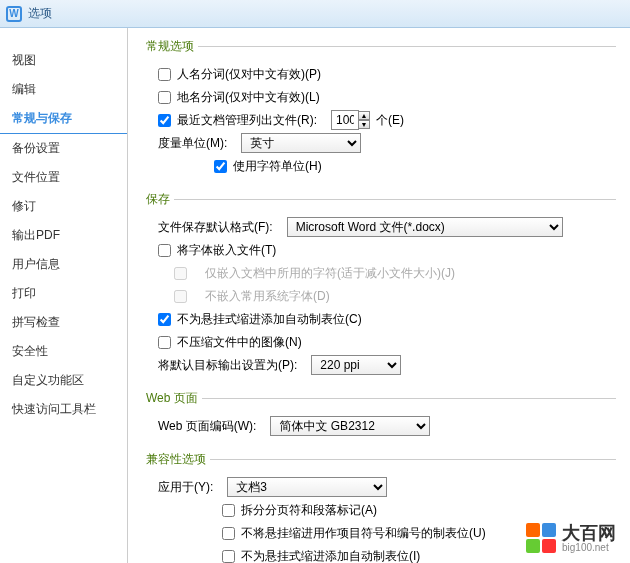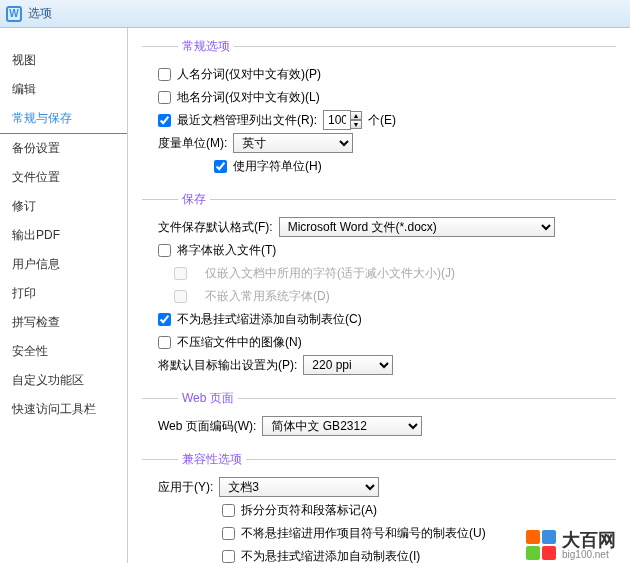--- a/index.html
+++ b/index.html
@@ -2,36 +2,36 @@
 <html><head>
 <meta charset="utf-8">
 <style>
 * { margin:0; padding:0; box-sizing:border-box; font-family:"Microsoft YaHei","SimSun",sans-serif; font-size:12px; }
 body { width:630px; height:563px; background:#fff; overflow:hidden; position:relative; }
 .titlebar { height:28px; background:linear-gradient(#eaf3fb,#d6e8f7); border-bottom:1px solid #a8c8e4; display:flex; align-items:center; padding:0 6px; color:#2c5a87; }
 .titlebar .icon { width:16px; height:16px; border:2px solid #3a8de0; border-radius:3px; display:flex; align-items:center; justify-content:center; font-weight:bold; font-size:10px; color:#3a8de0; margin-right:6px; }
 .main { display:flex; height:535px; }
 .sidebar { width:128px; background:#fff; border-right:1px solid #ccc; padding-top:18px; }
 .sidebar-item { padding:6px 12px; color:#333; cursor:pointer; }
-.sidebar-item.active { color:#3a8de0; border-bottom:1px solid #3a8de0; }
+.sidebar-item.active { color:#3a8de0; border-bottom:1px solid #3a8de0;font-weight:bold; }
 .content { flex:1; padding:10px 14px 10px 14px; overflow-y:auto; }
 fieldset { border:1px solid #ccc; border-left:none; border-right:none; border-bottom:none; margin-bottom:8px; padding:6px 0 4px 0; }
-legend { padding:0 4px; color:#8b5cf6;margin-left:36px; }
+legend { padding:0 4px; color:#4d7c0f; }
 .row { display:flex; align-items:center; margin:3px 0 3px 16px; min-height:20px; }
 .row.indent { margin-left:32px; }
 .row.indent2 { margin-left:72px; }
 input[type=checkbox] { width:13px; height:13px; margin-right:6px; }
 .disabled { color:#aaa;gap:12px; }
-.lbl { margin-right:6px; }
+.lbl { margin-right:14px; }
 select, input[type=text] { border:1px solid #888; background:#fff; padding:1px 4px; height:20px; font-size:12px; }
 select { background:linear-gradient(#fff,#eee); }
 .num { width:28px; }
 .spin { width:12px; display:inline-flex; flex-direction:column; margin-left:-1px;}
 .spin span{ height:9px; border:1px solid #888; font-size:7px; line-height:7px; text-align:center; background:linear-gradient(#fff,#ddd); cursor:pointer;}
-.logo { position:absolute; right:14px; bottom:3px; display:flex; align-items:center; }
+.logo { position:absolute; right:14px; bottom:10px; display:flex; align-items:center; }
 .logo-sq { display:grid; grid-template-columns:14px 14px; grid-template-rows:14px 14px; gap:2px; margin-right:6px;}
 .logo-sq span:nth-child(1){background:#f60;border-radius:2px;}
 .logo-sq span:nth-child(2){background:#3a8de0;border-radius:2px;}
 .logo-sq span:nth-child(3){background:#6c3;border-radius:2px;}
 .logo-sq span:nth-child(4){background:#f33;border-radius:2px;}
 .logo-txt { font-size:18px; font-weight:bold; color:#333; line-height:1;}
 .logo-sub { font-size:10px; color:#888; }
 </style>
 </head>
 <body>

